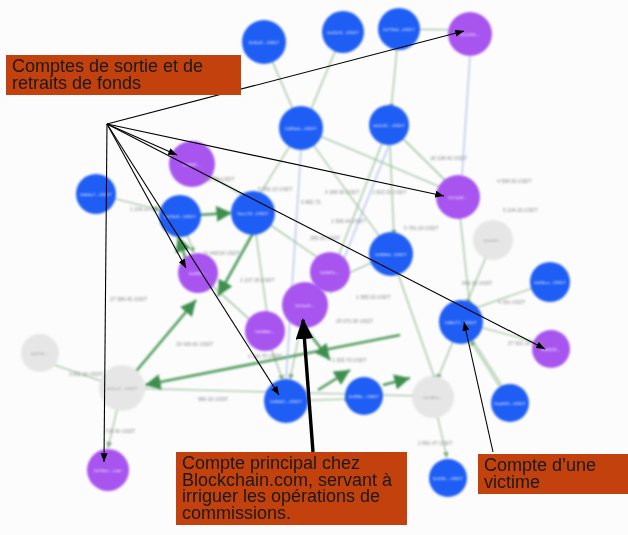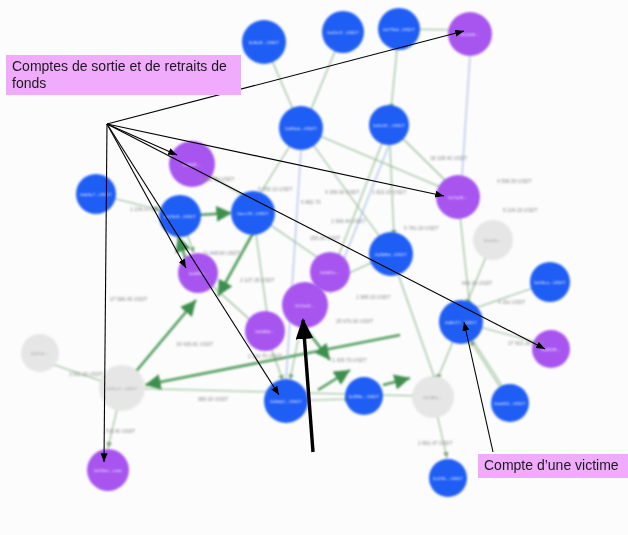--- a/index.html
+++ b/index.html
@@ -18,22 +18,22 @@
     -webkit-user-select:none;user-select:none;
   }
   .node.blue{background:#1f5ef5;}
   .node.purple{background:#a855f0;}
   .node.grey{background:#e6e6e6;color:#9a9a9a;}
   .edgelabel{
     position:absolute;color:#8c8c8c;font-size:5px;white-space:nowrap;
     filter:blur(1.0px);-webkit-user-select:none;user-select:none;
   }
   .anno{
-    position:absolute;background:#f0abfc;color:#1a1a1a;
-    font-size:14px;line-height:16.5px;padding:3px 5px 4px 6px;
+    position:absolute;background:#c2410c;color:#1a1a1a;
+    font-size:18px;line-height:16.5px;padding:3px 5px 4px 6px;
     white-space:pre-line;
   }
   #anno-sortie{left:6px;top:55px;width:224px;}
   #anno-principal{left:176px;top:452px;width:220px;}
   #anno-victime{left:478px;top:454px;width:148px;}
   #overlay{position:absolute;left:0;top:0;width:628px;height:535px;pointer-events:none;}
 </style>
 </head>
 <body>
 
@@ -182,15 +182,16 @@
       <path d="M107 124 L186 268"></path>
       <path d="M107 124 L545 349"></path>
       <path d="M107 124 L279 395"></path>
       <path d="M107 124 L104 462"></path>
     </g>
     <path d="M313 452 L303 320" stroke="#000000" fill="none" stroke-width="3.4" marker-end="url(#blkArrowFat)"></path>
     <path d="M493 452 L464 322" stroke="#000000" fill="none" stroke-width="1.1" marker-end="url(#blkArrow)"></path>
   </svg>
 
   <div class="anno" id="anno-sortie">Comptes de sortie et de retraits de fonds</div>
+  <div class="anno" id="anno-principal">Compte principal chez Blockchain.com, servant à irriguer les opérations de commissions.</div>
   <div class="anno" id="anno-victime">Compte d’une victime</div>
 
 </div>
 
 </body></html>

